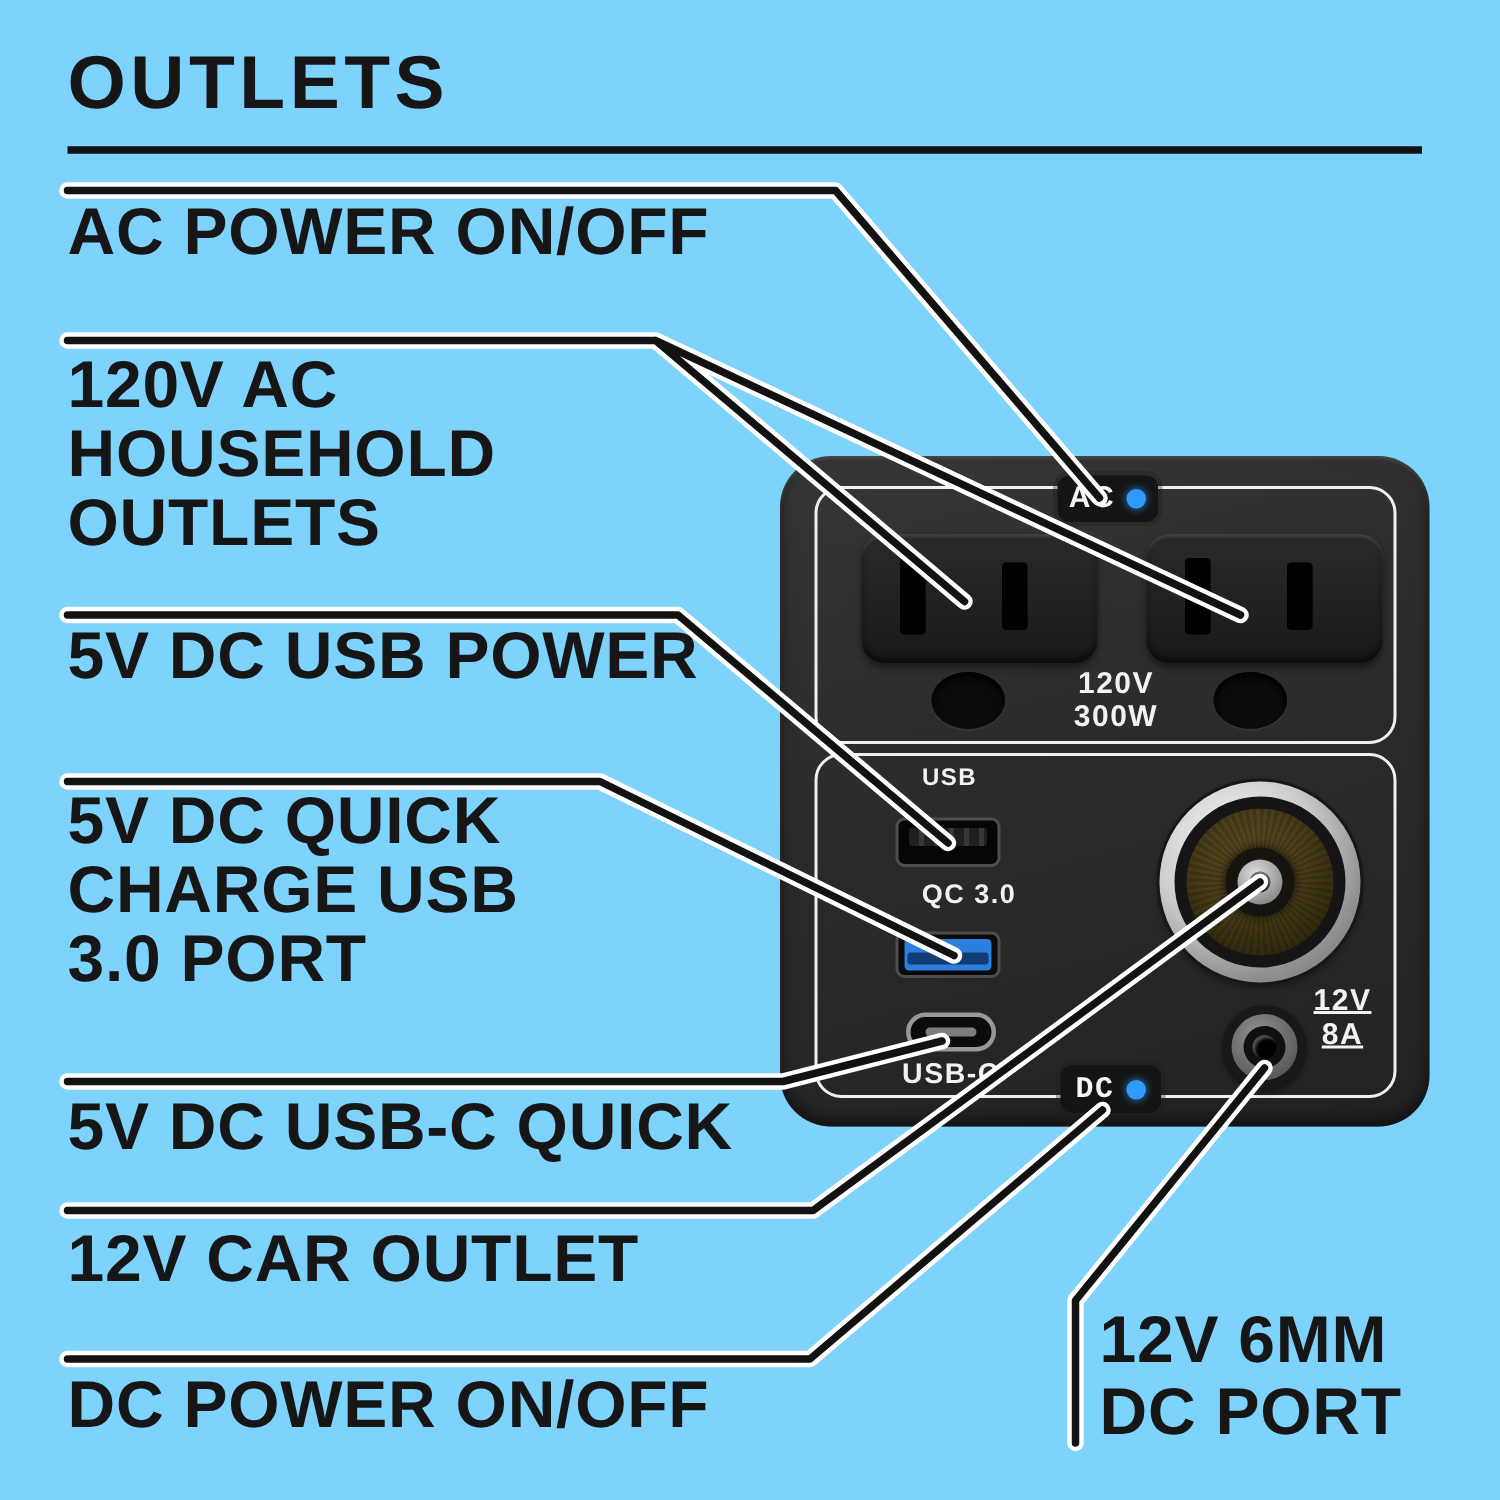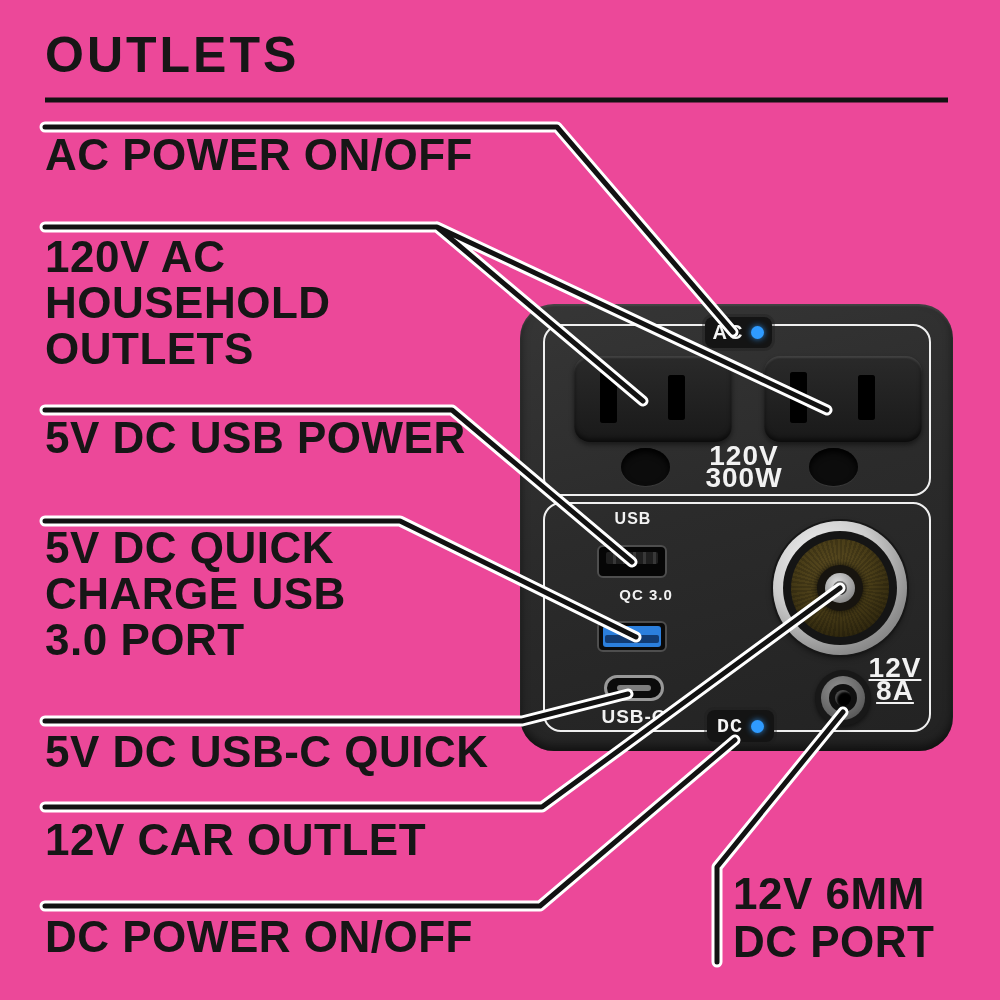--- a/index.html
+++ b/index.html
@@ -1,17 +1,17 @@
 <!DOCTYPE html>
 <html><head>
 <meta charset="utf-8">
 <style>
   * { margin:0; padding:0; box-sizing:border-box; }
   html,body { width:1000px; height:1000px; background:#ffffff; font-family:"Liberation Sans",sans-serif; }
-  #stage { position:relative; width:1000px; height:1000px; background:#ec4899; overflow:hidden; }
+  #stage { position:relative; width:1000px; height:1000px; background:#7dd3fc; overflow:hidden; }
 
   
   .title { position:absolute; left:45px; top:26px; font-size:50px; font-weight:600; letter-spacing:3px; color:#161616; }
   .callout { position:absolute; left:45px; color:#161616; font-size:44px; font-weight:700; letter-spacing:0.5px; line-height:46px; white-space:nowrap; }
   .callout div { height:46px; }
 
   
   #lines { position:absolute; left:0; top:0; z-index:5; pointer-events:none; }
 
   
@@ -22,38 +22,38 @@
   .sec-ac { left:23px; top:20px; width:388px; height:172px; }
   .sec-dc { left:23px; top:198px; width:388px; height:230px; }
 
   .badge { position:absolute; background:#141414; border-radius:8px; display:flex; align-items:center; justify-content:center; gap:8px;
            color:#f5f5f5; font-weight:700; font-size:20px; letter-spacing:1px; z-index:3;
            box-shadow:0 0 0 3px rgba(30,30,30,.35); }
   .badge-ac { left:185px; top:13px; width:67px; height:31px; }
   .badge-dc { left:187px; top:406px; width:67px; height:32px;font-family:Liberation Mono, monospace; }
   .led { width:13px; height:13px; border-radius:50%; background:#2f9bff; box-shadow:0 0 6px rgba(47,155,255,.85); }
 
-  .ptext { position:absolute; color:#f2f2f2; font-weight:700; font-size:28px; letter-spacing:1px; text-align:center; }
+  .ptext { position:absolute; color:#f2f2f2; font-weight:700; font-size:20px; letter-spacing:1px; text-align:center; }
 
   
   .outlet { position:absolute; width:158px; height:86px; top:52px; border-radius:16px;
             background:linear-gradient(180deg,#2a2a2a,#191919);
             box-shadow:inset 0 2px 2px rgba(255,255,255,.12), inset 0 -3px 5px rgba(0,0,0,.6), 0 3px 5px rgba(0,0,0,.45); }
   .outlet-l { left:54px; } .outlet-r { left:244px; }
   .slot { position:absolute; background:#000; border-radius:3px; box-shadow:inset 0 0 5px #000; }
   .slot-n { left:26px; top:16px; width:17px; height:51px; }
   .slot-h { left:94px; top:19px; width:17px; height:45px; }
   .oval { position:absolute; top:144px; width:49px; height:38px; background:#0c0c0c; border-radius:50%;
           box-shadow:inset 0 4px 6px #000, 0 1px 1px rgba(255,255,255,.07); }
   .oval-l { left:101px; } .oval-r { left:289px; }
   .rating { left:172px; top:141px; width:104px; line-height:22px; }
 
   
   .lbl-usb  { left:76px; top:206px; width:74px; font-size:16px; }
-  .lbl-qc   { left:76px; top:282px; width:100px; font-size:15px; }
+  .lbl-qc   { left:76px; top:282px; width:100px; font-size:18px; }
   .lbl-usbc { left:64px; top:402px; width:100px; font-size:19px; }
   .usb-a { position:absolute; left:77px; top:241px; width:70px; height:33px; background:#060606;
            border:2px solid #4e4e4e; border-radius:6px; }
   .usb-a .tongue { position:absolute; left:7px; right:7px; top:5px; height:12px; border-radius:2px;
            background:repeating-linear-gradient(90deg,#1f1f1f 0 7px,#383838 7px 10px); }
   .usb-qc { position:absolute; left:77px; top:317px; width:70px; height:31px; background:#0a0a0a;
             border:2px solid #4e4e4e; border-radius:6px; }
   .usb-qc .blue { position:absolute; left:4px; right:4px; top:3px; bottom:3px; background:#2b7fdd; border-radius:3px; }
   .usb-qc .tongue2 { position:absolute; left:6px; right:6px; top:12px; height:8px; background:#123c74; border-radius:2px; }
   .usb-c { position:absolute; left:84px; top:371px; width:60px; height:26px; background:#0b0b0b;

